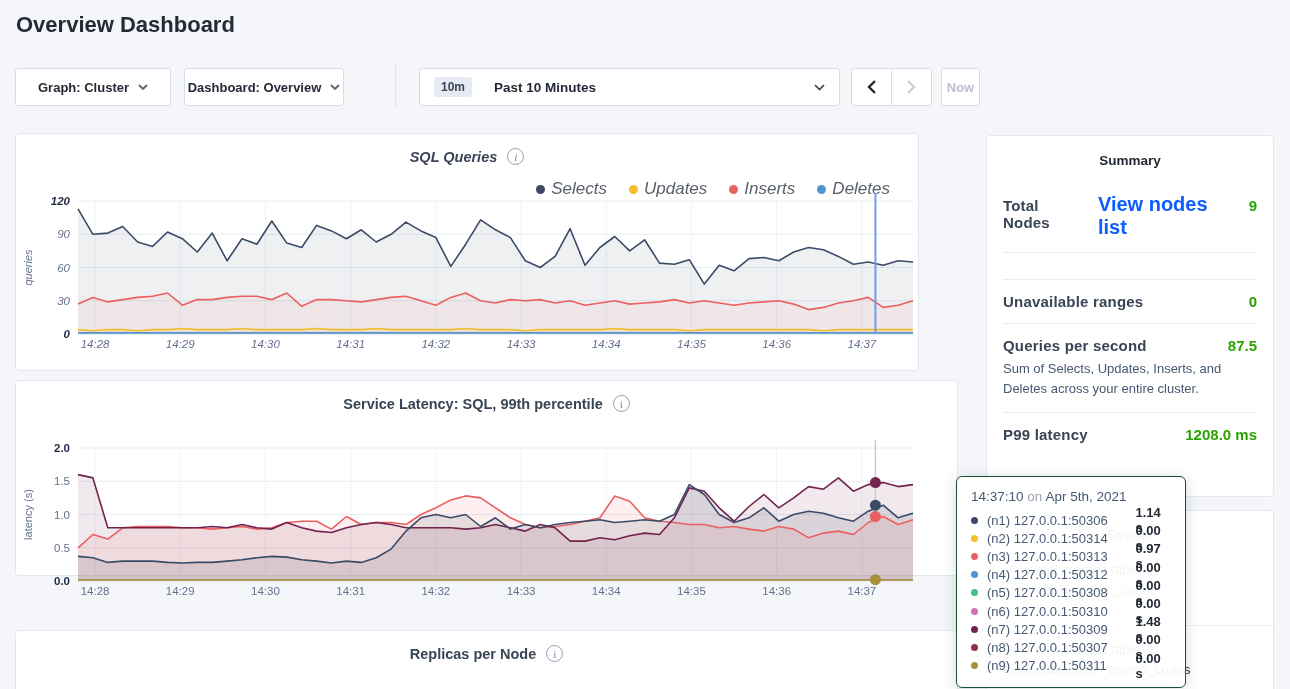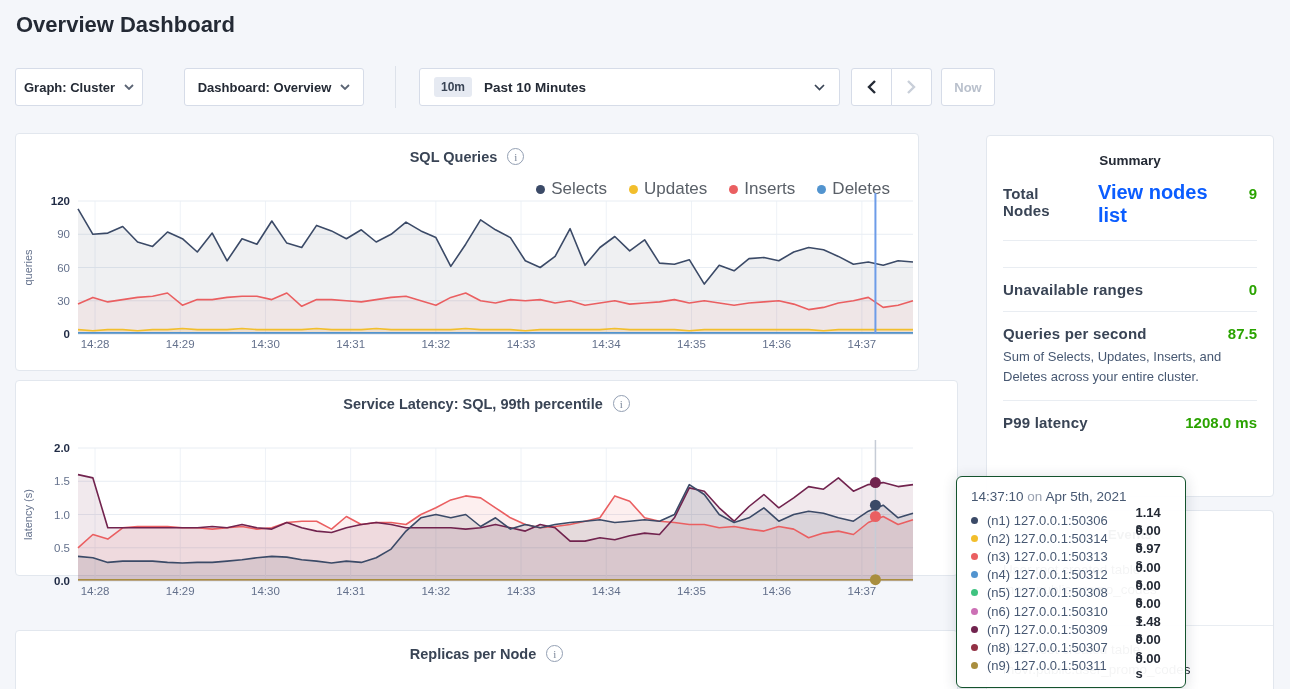--- a/index.html
+++ b/index.html
@@ -10,53 +10,53 @@
     font-family:"Liberation Sans", sans-serif;
   }
   .page-title { position:absolute; left:16px; top:12px; font-size:22px; font-weight:600; color:#242a35; }
 
   
   .btn, .dropdown {
     position:absolute; top:68px; height:38px; background:#fff;
     border:1px solid #d6dce8; border-radius:3px; display:flex; align-items:center;
     font-size:13px; font-weight:700; color:#242a35; cursor:pointer;
   }
-  #dd-graph { left:15px; width:128px; justify-content:center; gap:9px; }
-  #dd-dashboard { left:184px; width:180px; justify-content:center; gap:9px; }
+  #dd-graph { left:15px; width:156px; justify-content:center; gap:9px; }
+  #dd-dashboard { left:184px; width:160px; justify-content:center; gap:9px; }
   .controls-divider { position:absolute; left:395px; top:66px; width:1px; height:42px; background:#dde2ea; }
   #timepicker { left:419px; width:421px; padding:0 14px; }
-  .range-badge { background:#e6eaf2; border-radius:3px; padding:3px 7px; font-size:12px; font-weight:700; color:#394455; margin-right:12px; }
+  .range-badge { background:#e6eaf2; border-radius:3px; padding:3px 7px; font-size:12px; font-weight:700; color:#394455; margin-right:22px; }
   .range-label { font-size:13.5px; font-weight:700; }
   #timepicker .chev { margin-left:auto; }
   #btn-prev { left:851px; width:41px; justify-content:center; border-radius:3px 0 0 3px; }
   #btn-next { left:891px; width:41px; justify-content:center; border-radius:0 3px 3px 0; }
-  #btn-now  { left:941px; width:54px; justify-content:center; color:#b9c0cc; cursor:default; }
+  #btn-now  { left:941px; width:39px; justify-content:center; color:#b9c0cc; cursor:default; }
 
   
   .card { position:absolute; background:#fff; border:1px solid #e2e7ee; border-radius:4px; }
-  #card-sql      { left:15px;  top:133px; width:904px; height:238px; }
+  #card-sql      { left:15px;  top:133px; width:904px; height:238px;font-style:italic; }
   #card-latency  { left:15px;  top:380px; width:943px; height:196px; }
   #card-replicas { left:15px;  top:630px; width:943px; height:90px;  }
   #card-summary  { left:986px; top:135px; width:288px; height:362px; padding:0 16px; }
   #card-events   { left:986px; top:510px; width:288px; height:210px; }
 
   .chart-title-row { position:absolute; left:0; right:0; top:14px; display:flex; justify-content:center; align-items:center; gap:10px; }
   .chart-title { font-size:14.5px; font-weight:700; color:#394455; }
   .info-icon {
     width:17px; height:17px; border:1px solid #939fb3; border-radius:50%;
     display:inline-flex; align-items:center; justify-content:center;
     font-size:11px; color:#7a8699; font-family:"Liberation Serif", serif; cursor:pointer;
   }
   .legend { position:absolute; right:28px; top:45px; display:flex; gap:22px; }
   .legend-item { display:flex; align-items:center; gap:6px; font-size:17px; color:#5a6068; }
   .legend-dot { width:9px; height:9px; border-radius:50%; }
   .chart-svg { position:absolute; left:0; top:50px; width:941px; height:182px; }
 
   
-  .summary-title { text-align:center; font-size:13.5px; font-weight:700; margin:17px 0 0; }
+  .summary-title { text-align:center; font-size:13.5px; font-weight:700; margin:17px 0 12px; }
   .srow { padding:13px 0; border-bottom:1px solid #e9edf2; }
   .srow:last-child { border-bottom:none; }
   .srow-head { display:flex; align-items:baseline; gap:10px; }
   .srow-label { font-size:15px; font-weight:700; color:#394455; letter-spacing:.2px; }
   .srow-link  { font-size:20px; font-weight:700; color:#0b5dff; text-decoration:none; cursor:pointer; }
   .srow-value { margin-left:auto; font-size:15px; font-weight:700; color:#2aa300; }
   .srow-desc  { font-size:13px; color:#475872; line-height:1.55; margin-top:5px; }
   .srow-desc:empty { display:none; }
 
   

